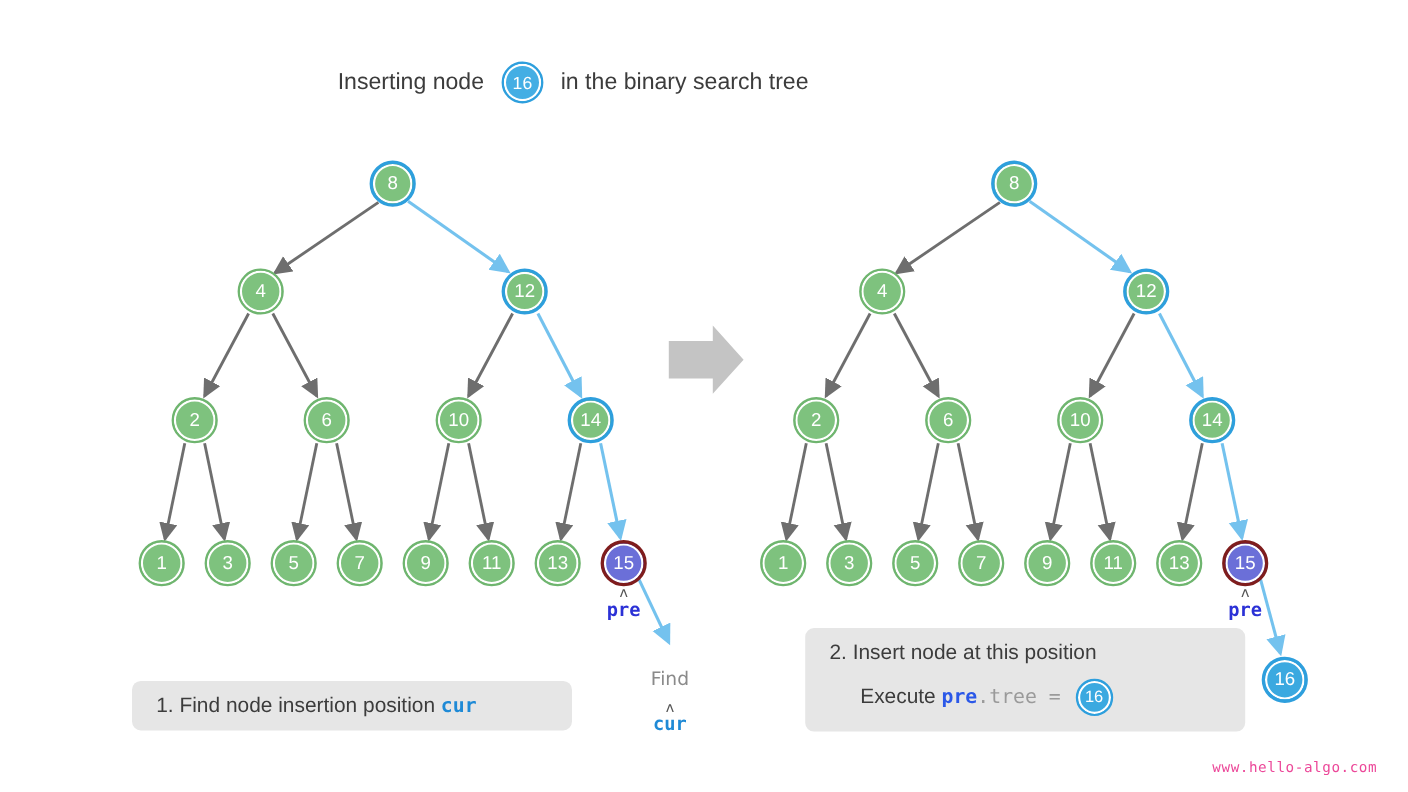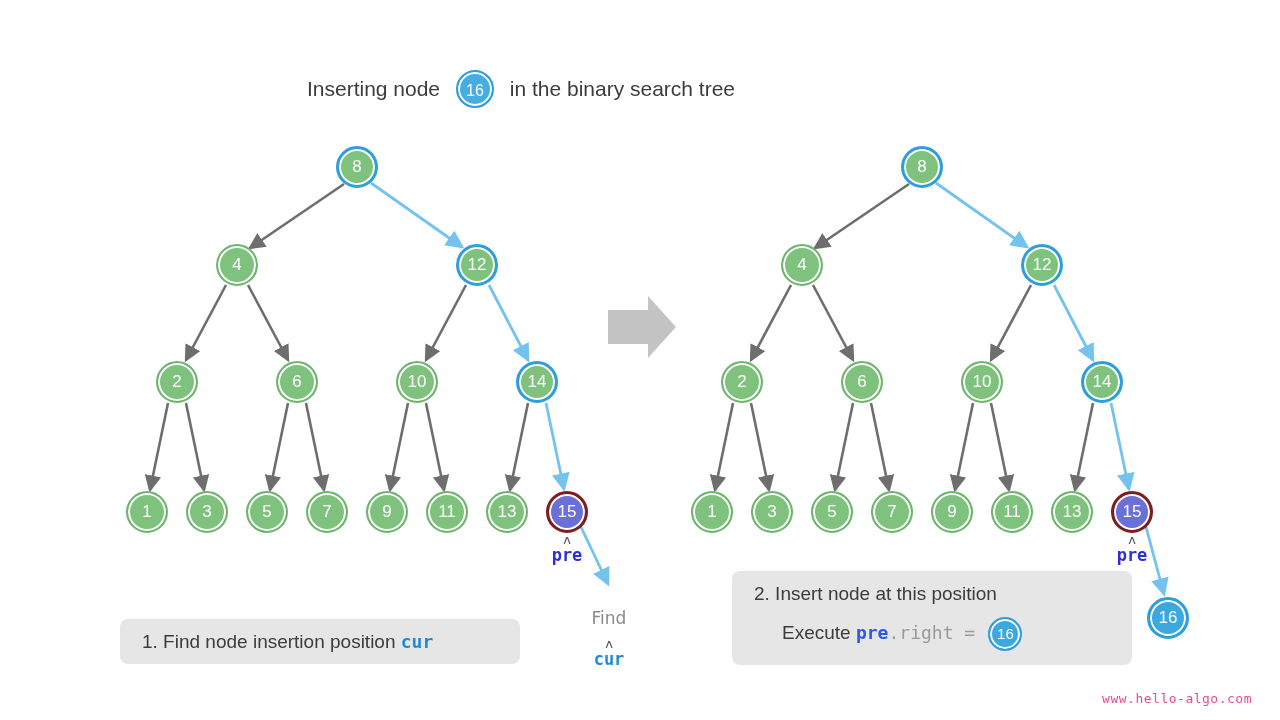--- a/index.html
+++ b/index.html
@@ -20,21 +20,21 @@
     left: 0;
     top: 0;
     width: 1280px;
     height: 720px;
     pointer-events: none;
   }
   
   .title {
     position: absolute;
     left: 0;
-    top: 70px;
+    top: 56px;
     width: 1042px;
     text-align: center;
     font-size: 21px;
     color: #3c3c3c;
     white-space: nowrap;
   }
   .title .seg { vertical-align: middle; }
   .title-node {
     display: inline-block;
     vertical-align: middle;
@@ -306,21 +306,21 @@
 
   <div class="caption one">
     <span>1. Find node insertion position</span>
     <span class="kw-blue">cur</span>
   </div>
 
   <div class="caption two">
     <div>2. Insert node at this position</div>
     <div class="line2">
       <span>Execute</span>
-      <span class="kw-pre">pre</span><span class="kw-gray">.right =</span>
+      <span class="kw-pre">pre</span><span class="kw-gray">.tree =</span>
       <span class="inline-node">16</span>
     </div>
   </div>
 
   <div class="none-txt" id="none-label" style="left: 609px; top: 608px;">Find</div>
 
   <div class="watermark">www.hello-algo.com</div>
 </div>
 
 </body></html>

